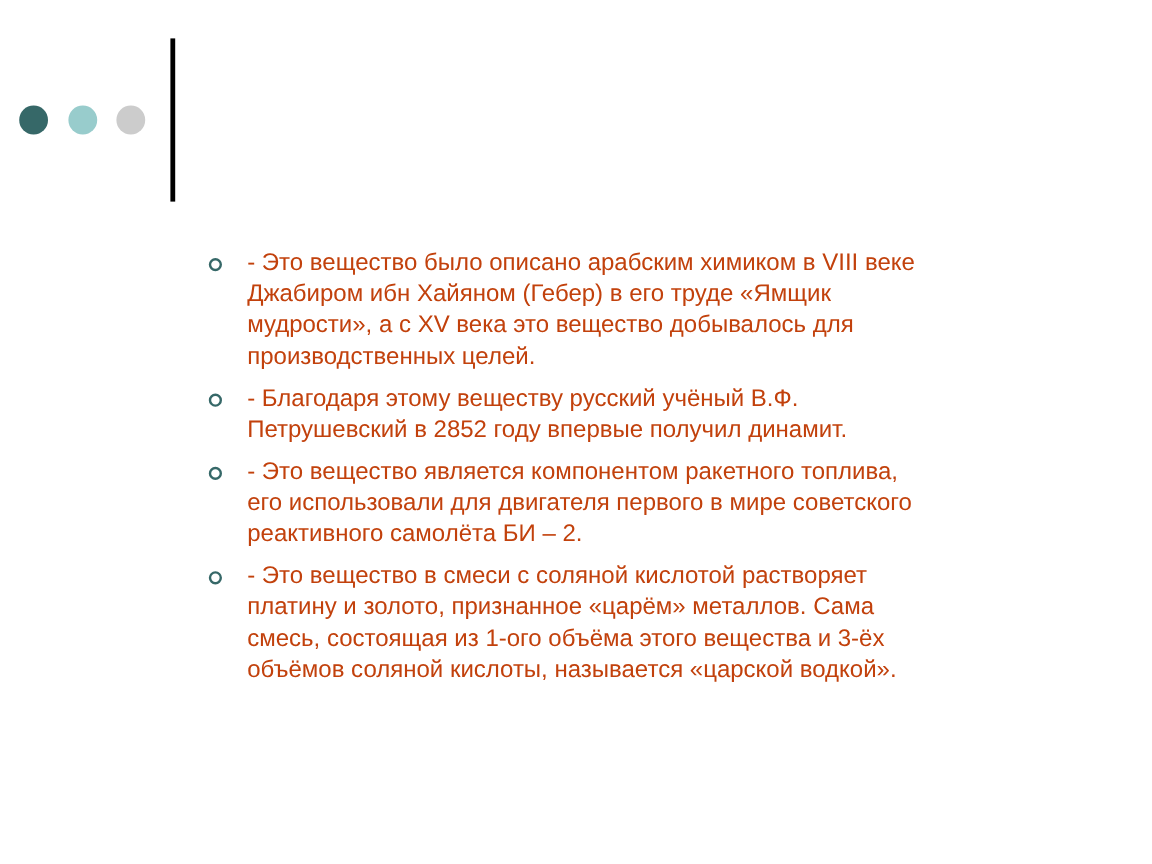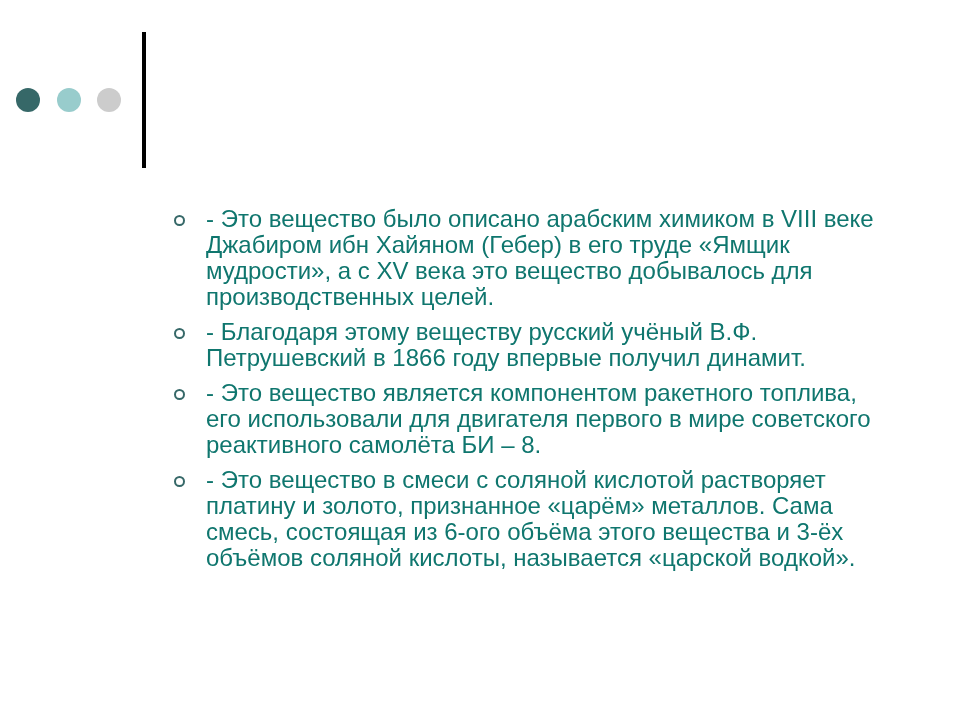--- a/index.html
+++ b/index.html
@@ -34,23 +34,23 @@
     }
     .content {
       position: absolute;
       left: 172px;
       top: 206px;
       width: 720px;
     }
     .item {
       position: relative;
       padding-left: 34px;
-      font-size: 24px;
+      font-size: 20px;
       line-height: 26px;
-      color: #0f766e;
+      color: #c2410c;
       margin-bottom: 9px;
     }
     .bullet {
       position: absolute;
       left: 2px;
       top: 9px;
       width: 7px;
       height: 7px;
       border: 2px solid #366868;
       border-radius: 50%;
@@ -74,29 +74,29 @@
     <div class="item">
       <span class="bullet"></span>
       <span class="item-text">- Это вещество было описано арабским химиком в VIII веке
 Джабиром ибн Хайяном (Гебер) в его труде «Ямщик
 мудрости», а с XV века это вещество добывалось для
 производственных целей.</span>
     </div>
     <div class="item">
       <span class="bullet"></span>
       <span class="item-text">- Благодаря этому веществу русский учёный В.Ф.
-Петрушевский в 1866 году впервые получил динамит.</span>
+Петрушевский в 2852 году впервые получил динамит.</span>
     </div>
     <div class="item">
       <span class="bullet"></span>
       <span class="item-text">- Это вещество является компонентом ракетного топлива,
 его использовали для двигателя первого в мире советского
-реактивного самолёта   БИ – 8.</span>
+реактивного самолёта   БИ – 2.</span>
     </div>
     <div class="item">
       <span class="bullet"></span>
       <span class="item-text">- Это вещество в смеси с соляной кислотой растворяет
 платину и золото, признанное «царём» металлов. Сама
-смесь, состоящая из 6-ого объёма этого вещества и 3-ёх
+смесь, состоящая из 1-ого объёма этого вещества и 3-ёх
 объёмов соляной кислоты, называется «царской водкой».</span>
     </div>
   </div>
 </div>
 
 </body></html>

